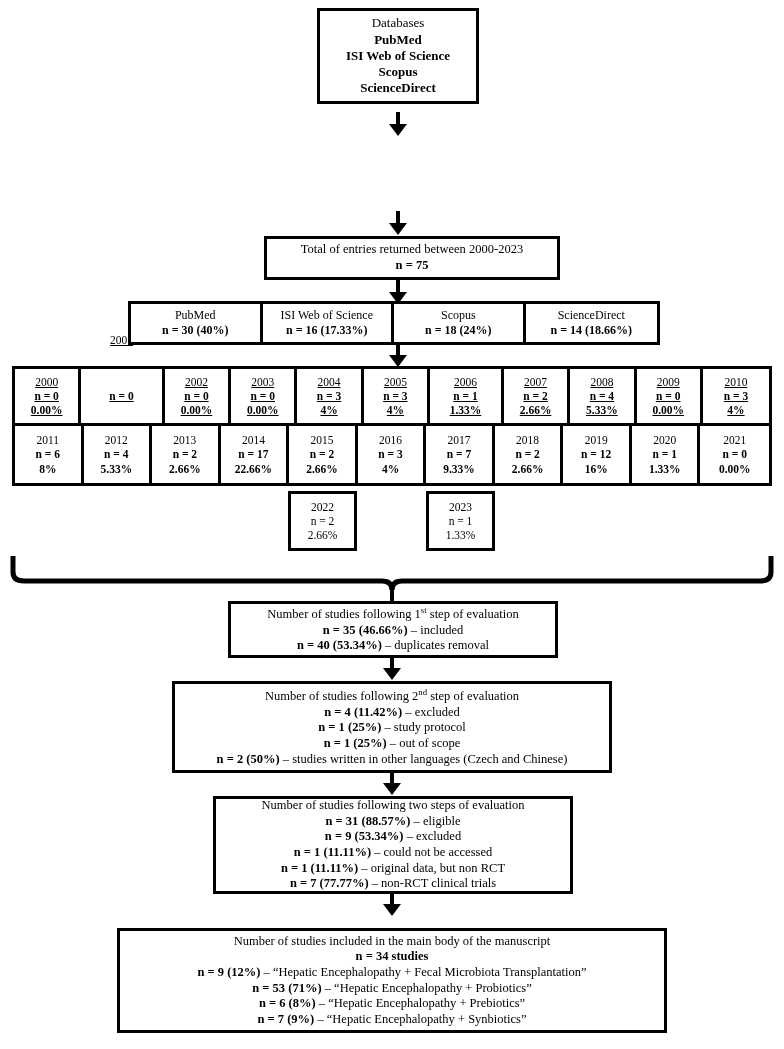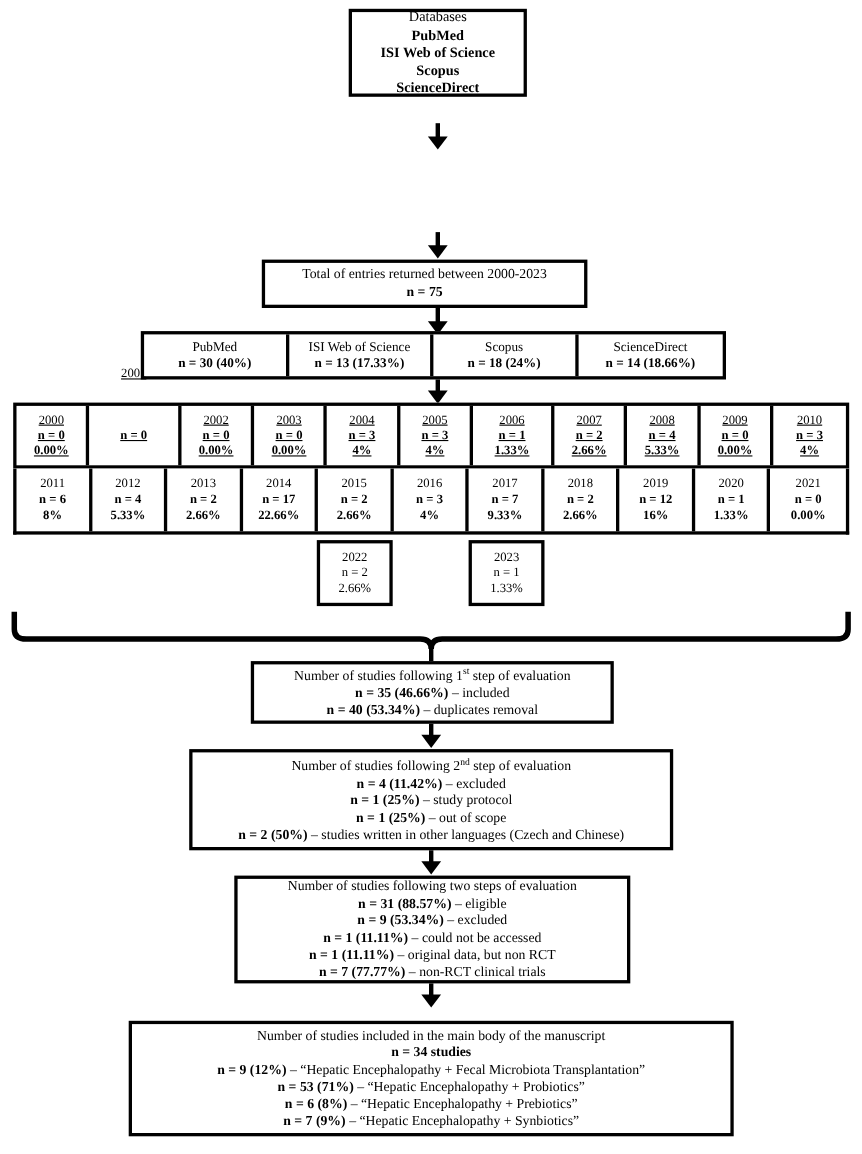--- a/index.html
+++ b/index.html
@@ -101,51 +101,51 @@
     line-height: 1.22;
     font-size: 11.5px;
   }
   sup { font-size: 0.7em; vertical-align: super; }
 </style>
 </head>
 <body>
 
 <div id="flow">
 
-  <div class="box" style="left:317px; top:8px; width:162px; height:80px; font-size:13px;">
+  <div class="box" style="left:317px; top:8px; width:162px; height:96px; font-size:13px;">
     <span class="ln reg">Databases</span>
     <span class="ln bold">PubMed</span>
     <span class="ln bold">ISI Web of Science</span>
     <span class="ln bold">Scopus</span>
     <span class="ln bold">ScienceDirect</span>
   </div>
 
   <div class="vline" style="left:396px; top:112px; height:15px;"></div>
   <div class="arrowhead" style="left:389px; top:124px;"></div>
 
 
   <div class="vline" style="left:396px; top:211px; height:14px;"></div>
   <div class="arrowhead" style="left:389px; top:223px;"></div>
 
-  <div class="box" style="left:238px; top:236px; width:296px; height:44px; font-size:12.5px;">
+  <div class="box" style="left:264px; top:236px; width:296px; height:44px; font-size:12.5px;">
     <span class="ln reg">Total of entries returned between 2000-2023</span>
     <span class="ln bold">n = 75</span>
   </div>
 
   <div class="vline" style="left:396px; top:280px; height:14px;"></div>
   <div class="arrowhead" style="left:389px; top:292px;"></div>
 
   <div class="grid-row" style="left:128px; top:301px; width:532px; height:44px;">
     <div class="grid-cell" style="width:133px; font-size:12px;">
       <span class="yr">PubMed</span>
       <span class="nn">n = 30 (40%)</span>
     </div>
     <div class="grid-cell" style="width:133px; font-size:12px;">
       <span class="yr">ISI Web of Science</span>
-      <span class="nn">n = 13 (17.33%)</span>
+      <span class="nn">n = 16 (17.33%)</span>
     </div>
     <div class="grid-cell" style="width:133px; font-size:12px;">
       <span class="yr">Scopus</span>
       <span class="nn">n = 18 (24%)</span>
     </div>
     <div class="grid-cell" style="width:133px; font-size:12px;">
       <span class="yr">ScienceDirect</span>
       <span class="nn">n = 14 (18.66%)</span>
     </div>
   </div>

